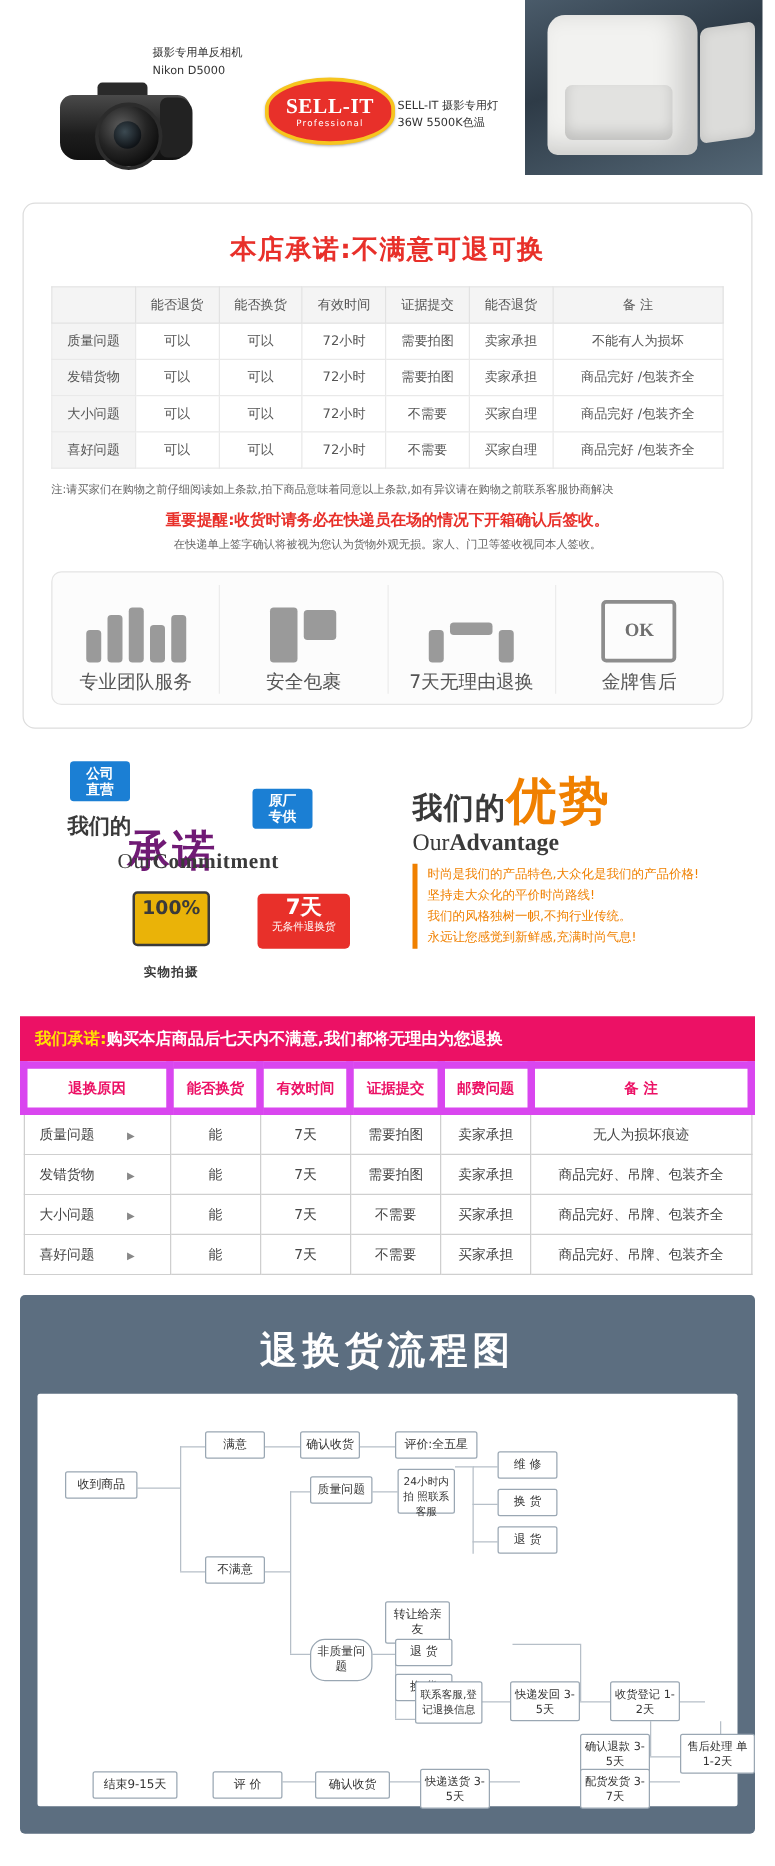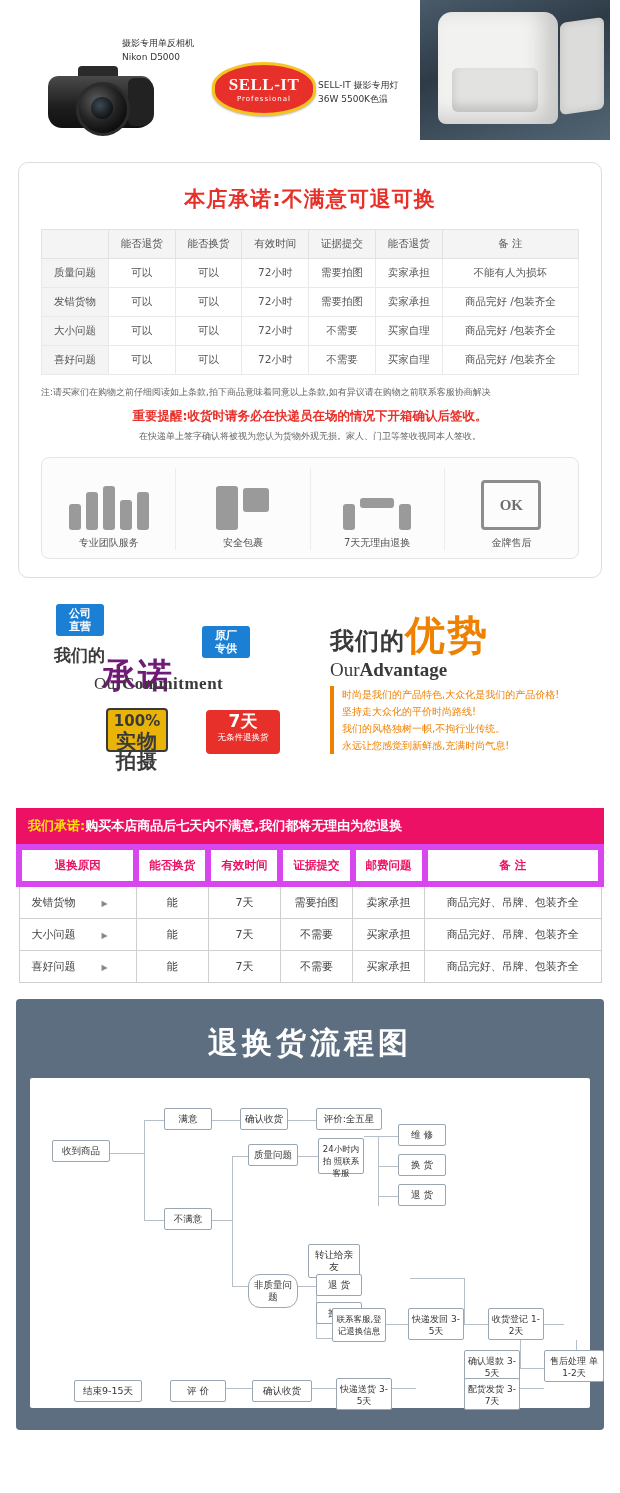--- a/index.html
+++ b/index.html
@@ -106,21 +106,21 @@
     margin-top:14px;border:1px solid #e4e4e4;border-radius:8px;background:#fcfcfc;
     display:flex;padding:10px 0 8px 0;
   }
   .icon-cell{flex:1;text-align:center;border-right:1px solid #ececec;}
   .icon-cell:last-child{border-right:none;}
   .icon-art{height:62px;display:flex;align-items:flex-end;justify-content:center;gap:3px;}
   .fig{width:12px;background:#9a9a9a;border-radius:3px;}
   .fig.h1{height:30px;} .fig.h2{height:38px;} .fig.h3{height:26px;} .fig.h4{height:44px;}
   .fig-head{width:12px;height:12px;border-radius:50%;background:#9a9a9a;margin:0 auto 2px;}
   .figure{display:inline-block;margin:0 1px;}
-  .icon-label{font-size:10px;color:#555;margin-top:6px;}
+  .icon-label{font-size:15px;color:#555;margin-top:6px;}
   .okbox{
     width:54px;height:44px;border:3px solid #8d8d8d;border-radius:4px;
     display:flex;align-items:center;justify-content:center;color:#6f6f6f;
     font-weight:bold;font-size:15px;font-family:"Liberation Serif",serif;margin:0 auto;
   }
 
   
   .adv{position:relative;height:190px;margin-top:26px;}
   .adv-left{position:absolute;left:50px;top:0;width:250px;}
   .badge{
@@ -138,21 +138,21 @@
     position:absolute;left:44px;top:70px;font-size:17px;color:#3a3a3a;
     font-family:"Liberation Serif",serif;letter-spacing:.5px;
   }
   .cmt-en b{font-weight:bold;}
   .b-100{
     position:absolute;left:56px;top:104px;width:62px;height:44px;background:#eab308;
     border:2px solid #3a3a3a;border-radius:4px;text-align:center;color:#3a3a3a;
     font-weight:bold;line-height:20px;padding-top:1px;box-sizing:border-box;
   }
   .b-100 .p1{font-size:15px;}
-  .b-100 .p2{font-size:20px;letter-spacing:1px;}
+  .b-100 .p2{font-size:10px;letter-spacing:1px;margin-top:33px;}
   .b-7day{
     position:absolute;left:156px;top:106px;width:74px;height:44px;background:#e8302a;
     border-radius:4px;color:#fff;text-align:center;box-sizing:border-box;padding-top:2px;
   }
   .b-7day .p1{font-size:17px;font-weight:bold;line-height:19px;}
   .b-7day .p2{font-size:8.5px;line-height:12px;}
 
   .adv-right{position:absolute;left:330px;top:4px;width:268px;}
   .adv-title{position:relative;height:74px;}
   .adv-t1{font-size:24px;color:#3a3a3a;font-weight:bold;letter-spacing:1px;}
@@ -381,20 +381,28 @@
 
   <table class="t2">
     <tbody>
         <tr>
       <th>退换原因</th>
       <th>能否换货</th>
       <th>有效时间</th>
       <th>证据提交</th>
       <th>邮费问题</th>
       <th>备  注</th>
+    </tr>
+    <tr>
+      <td class="first"><span>质量问题</span><span class="tri">▶</span></td>
+      <td>能</td>
+      <td>7天</td>
+      <td>需要拍图</td>
+      <td>卖家承担</td>
+      <td>无人为损坏痕迹</td>
     </tr>
     <tr>
       <td class="first"><span>发错货物</span><span class="tri">▶</span></td>
       <td>能</td>
       <td>7天</td>
       <td>需要拍图</td>
       <td>卖家承担</td>
       <td>商品完好、吊牌、包装齐全</td>
     </tr>
     <tr>

